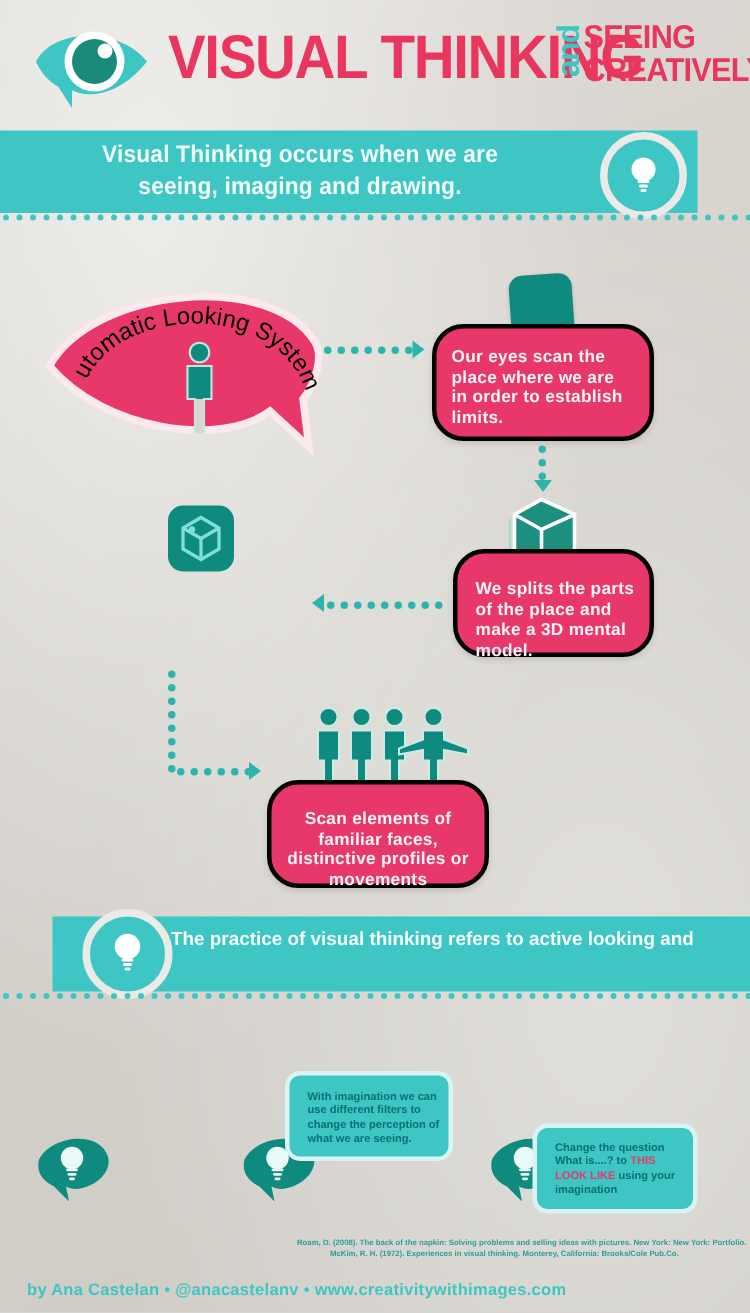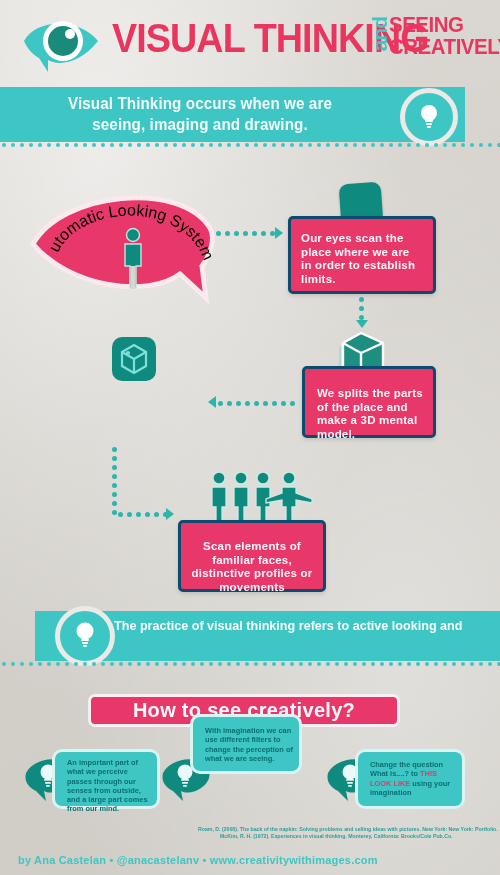--- a/index.html
+++ b/index.html
@@ -59,22 +59,22 @@
     position:absolute;top:0;width:4px;height:4px;border-radius:50%;
     background:#3dc6c3;display:block;
   }
   .bulb-circle{
     position:absolute;border-radius:50%;background:#3dc6c3;
     border:5px solid #eceae6;box-sizing:border-box;
   }
 
   
   .pinkbox{
-    position:absolute;background:#e8386a;border-radius:5px;
-    border:3px solid #0c4a6e;box-sizing:border-box;
+    position:absolute;background:#e8386a;border-radius:21px;
+    border:3px solid #000000;box-sizing:border-box;
     box-shadow:0 2px 4px rgba(0,0,0,.12);
   }
   .pinkbox p{
     margin:0;color:#fdf4f7;
     font-family:"Liberation Sans Narrow","Liberation Sans",sans-serif;
     font-weight:bold;font-size:11.5px;line-height:13.5px;
     letter-spacing:.2px;
   }
   .tealbox{
     position:absolute;background:#3dc6c3;border-radius:10px;
@@ -422,40 +422,34 @@
       <i style="left: 434px;"></i>
       <i style="left: 443px;"></i>
       <i style="left: 452px;"></i>
       <i style="left: 461px;"></i>
       <i style="left: 470px;"></i>
       <i style="left: 479px;"></i>
       <i style="left: 488px;"></i>
       <i style="left: 497px;"></i>
     </div>
 
-  <div id="howto">
-    <div class="htxt">How to see creatively?</div>
-  </div>
   <div class="howto-tail"></div>
   <div class="howto-tail2"></div>
 
   <span style="position:absolute;left:24px;top:753px;">
     <svg width="52" height="48" viewBox="0 0 52 48">
       <path d="M2 20 C10 4, 42 0, 48 18 C52 32, 30 44, 20 38 L22 48 L12 38 C4 34, 0 28, 2 20 Z" fill="#0f8a7e"></path>
       <g>
         <circle cx="24" cy="19" r="7.5" fill="#eafaf8"></circle>
         <rect x="20" y="26" width="8" height="1.8" rx=".9" fill="#eafaf8"></rect>
         <rect x="21" y="29" width="6" height="1.8" rx=".9" fill="#eafaf8"></rect>
         <rect x="22" y="32" width="4" height="1.8" rx=".9" fill="#eafaf8"></rect>
       </g>
     </svg>
   </span>
-  <div class="tealbox" style="left:52px;top:749px;width:108px;height:60px;">
-    <p style="padding:6px 5px 0 12px;">An important part of what we perceive passes through our senses from outside, and a large part comes from our mind.</p>
-  </div>
 
   <span style="position:absolute;left:161px;top:753px;">
     <svg width="52" height="48" viewBox="0 0 52 48">
       <path d="M2 20 C10 4, 42 0, 48 18 C52 32, 30 44, 20 38 L22 48 L12 38 C4 34, 0 28, 2 20 Z" fill="#0f8a7e"></path>
       <g>
         <circle cx="24" cy="19" r="7.5" fill="#eafaf8"></circle>
         <rect x="20" y="26" width="8" height="1.8" rx=".9" fill="#eafaf8"></rect>
         <rect x="21" y="29" width="6" height="1.8" rx=".9" fill="#eafaf8"></rect>
         <rect x="22" y="32" width="4" height="1.8" rx=".9" fill="#eafaf8"></rect>
       </g>

